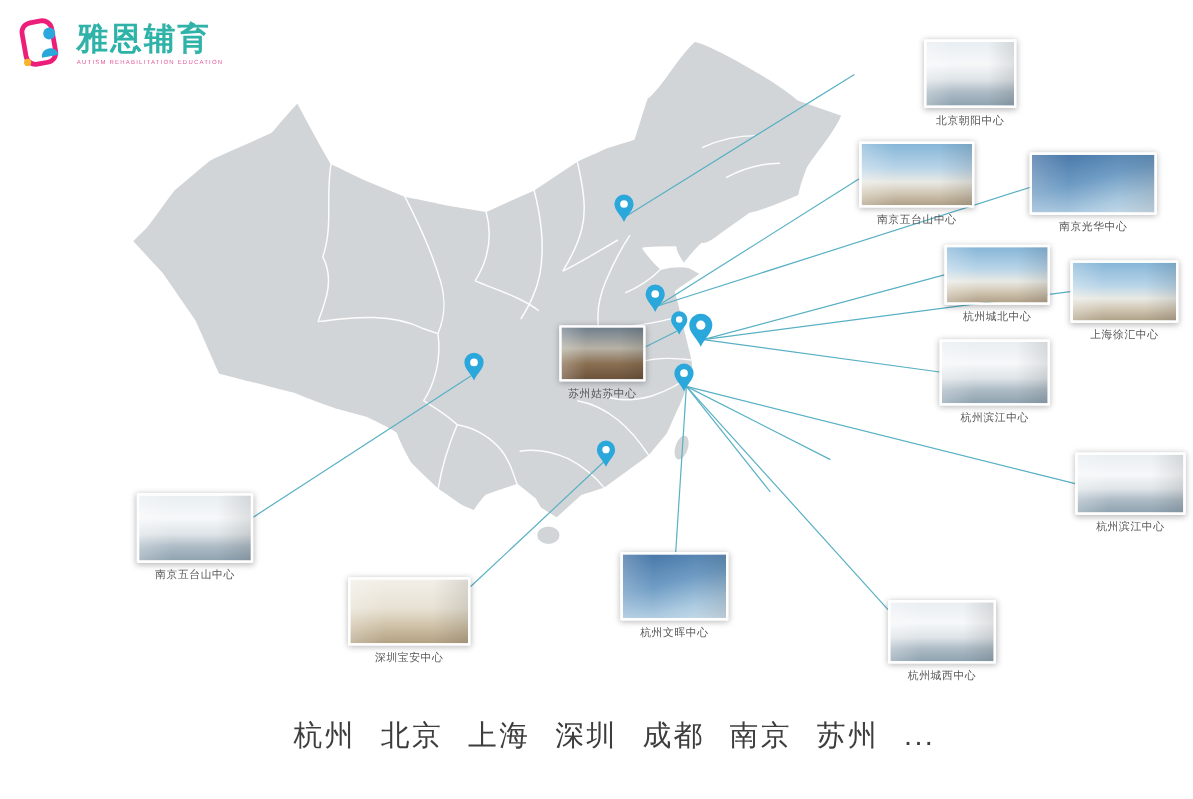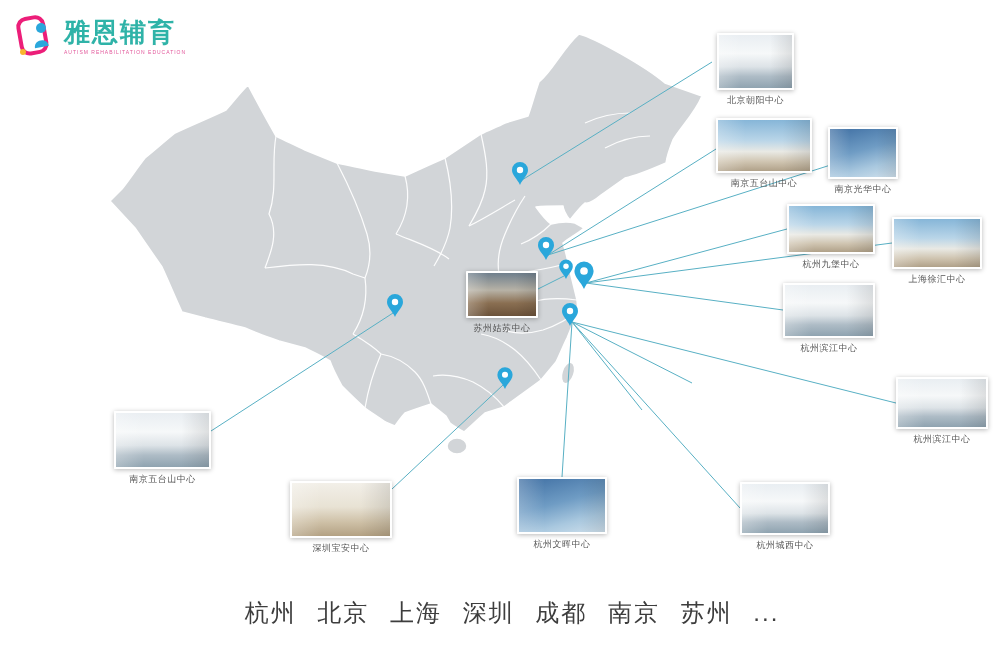--- a/index.html
+++ b/index.html
@@ -134,38 +134,38 @@
       <use href="#pin" transform="translate(520,185)"></use>
       <use href="#pin" transform="translate(546,260)"></use>
       <use href="#pin" transform="translate(566,279) scale(0.85)"></use>
       <use href="#pin" transform="translate(584,289) scale(1.2)"></use>
       <use href="#pin" transform="translate(570,326)"></use>
       <use href="#pin" transform="translate(395,317)"></use>
       <use href="#pin" transform="translate(505,389) scale(0.95)"></use>
     </g>
   </svg>
 
-  <div class="card" style="left:678px;top:33px;width:77px;padding-left:39px;">
+  <div class="card" style="left:731px;top:33px;width:77px;padding-left:39px;">
     <div class="photo ph-v1" style="height:57px;"></div>
     <div class="caption">北京朝阳中心</div>
   </div>
 
   <div class="card" style="left:716px;top:118px;width:96px;">
     <div class="photo ph-v2" style="height:55px;"></div>
     <div class="caption">南京五台山中心</div>
   </div>
 
-  <div class="card" style="left:828px;top:127px;width:70px;">
+  <div class="card" style="left:858px;top:127px;width:106px;">
     <div class="photo ph-v3" style="height:52px;"></div>
     <div class="caption">南京光华中心</div>
   </div>
 
   <div class="card" style="left:787px;top:204px;width:88px;">
     <div class="photo ph-v2" style="height:50px;"></div>
-    <div class="caption">杭州九堡中心</div>
+    <div class="caption">杭州城北中心</div>
   </div>
 
   <div class="card" style="left:892px;top:217px;width:90px;">
     <div class="photo ph-v2" style="height:52px;"></div>
     <div class="caption">上海徐汇中心</div>
   </div>
 
   <div class="card" style="left:783px;top:283px;width:92px;">
     <div class="photo ph-v1" style="height:55px;"></div>
     <div class="caption">杭州滨江中心</div>
@@ -186,25 +186,25 @@
   <div class="card" style="left:114px;top:411px;width:97px;">
     <div class="photo ph-v1" style="height:58px;"></div>
     <div class="caption">南京五台山中心</div>
   </div>
 
   <div class="card" style="left:290px;top:481px;width:102px;">
     <div class="photo ph-v5" style="height:57px;"></div>
     <div class="caption">深圳宝安中心</div>
   </div>
 
-  <div class="card" style="left:517px;top:477px;width:90px;">
+  <div class="card" style="left:517px;top:460px;width:90px;">
     <div class="photo ph-v3" style="height:57px;"></div>
     <div class="caption">杭州文晖中心</div>
   </div>
 
-  <div class="card" style="left:740px;top:482px;width:90px;">
+  <div class="card" style="left:740px;top:500px;width:90px;">
     <div class="photo ph-v1" style="height:53px;"></div>
     <div class="caption">杭州城西中心</div>
   </div>
 
   <div class="cities">杭州  北京  上海  深圳  成都  南京  苏州  ...</div>
 
 </div>
 
 </body></html>

